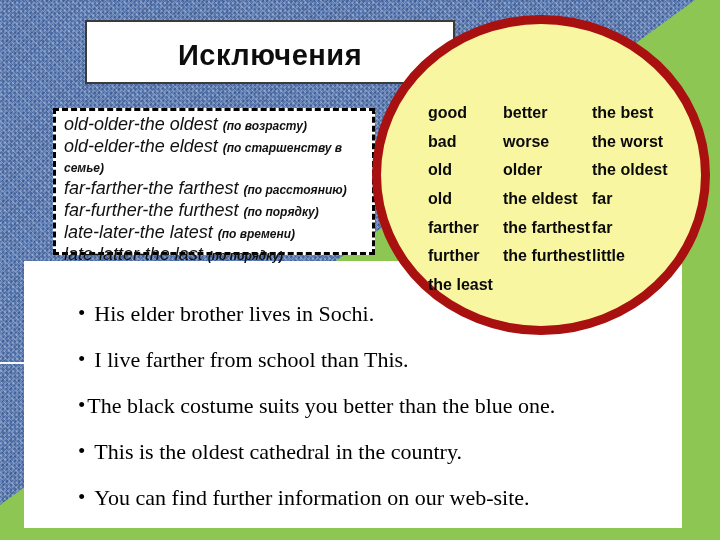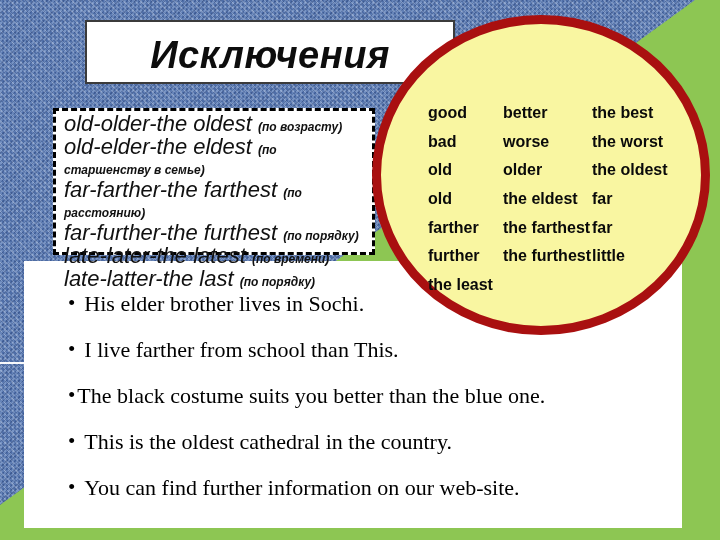--- a/index.html
+++ b/index.html
@@ -24,52 +24,52 @@
 
   .left-line{
     position:absolute;left:0;top:362px;width:25px;height:2px;background:#ffffff;opacity:.95;
   }
 
   
   .white-panel{
     position:absolute;left:24px;top:261px;width:658px;height:267px;background:#ffffff;
   }
   .examples{
-    list-style:none;margin:0;padding:30px 10px 0 44px;
+    list-style:none;margin:10px;padding:30px 10px 0 44px;
   }
   .examples li{
     font-family:"Liberation Serif",serif;font-size:22px;color:#000;
     line-height:25px;margin-bottom:20px;white-space:nowrap;
   }
   .bullet{
     display:inline-block;font-size:21px;margin-right:9px;transform:translateY(-1px);
   }
   .examples li:nth-child(3) .bullet{margin-right:2px;}
 
   
   .title-box{
     position:absolute;left:85px;top:20px;width:370px;height:64px;
     background:#ffffff;border:2px solid #3b3b3b;box-sizing:border-box;
     display:flex;align-items:center;justify-content:center;
   }
   .title-text{
-    font-weight:bold;font-style:italic;font-size:38px;color:#0d0d0d;
+    font-weight:bold;font-size:29px;color:#0d0d0d;
     letter-spacing:0.5px;padding-top:6px;
   }
 
   
   .dashed-box{
     position:absolute;left:53px;top:108px;width:322px;height:147px;
     background:#ffffff;border:3px dashed #000000;box-sizing:border-box;
     padding:3px 6px 0 8px;
   }
   .note-flow{font-size:0;line-height:0;}
   .note-item{display:inline;}
   .note-forms{
-    font-style:italic;font-size:22px;color:#111;line-height:20px;
+    font-style:italic;font-size:18px;color:#111;line-height:20px;
   }
   .note-ru{
     font-style:italic;font-size:12px;color:#111;line-height:20px;font-weight:bold;
   }
 
   
   .oval{
     position:absolute;left:372px;top:15px;width:338px;height:320px;
     box-sizing:border-box;border:9px solid #a91010;border-radius:50%;
     background:#f9f6a1;

